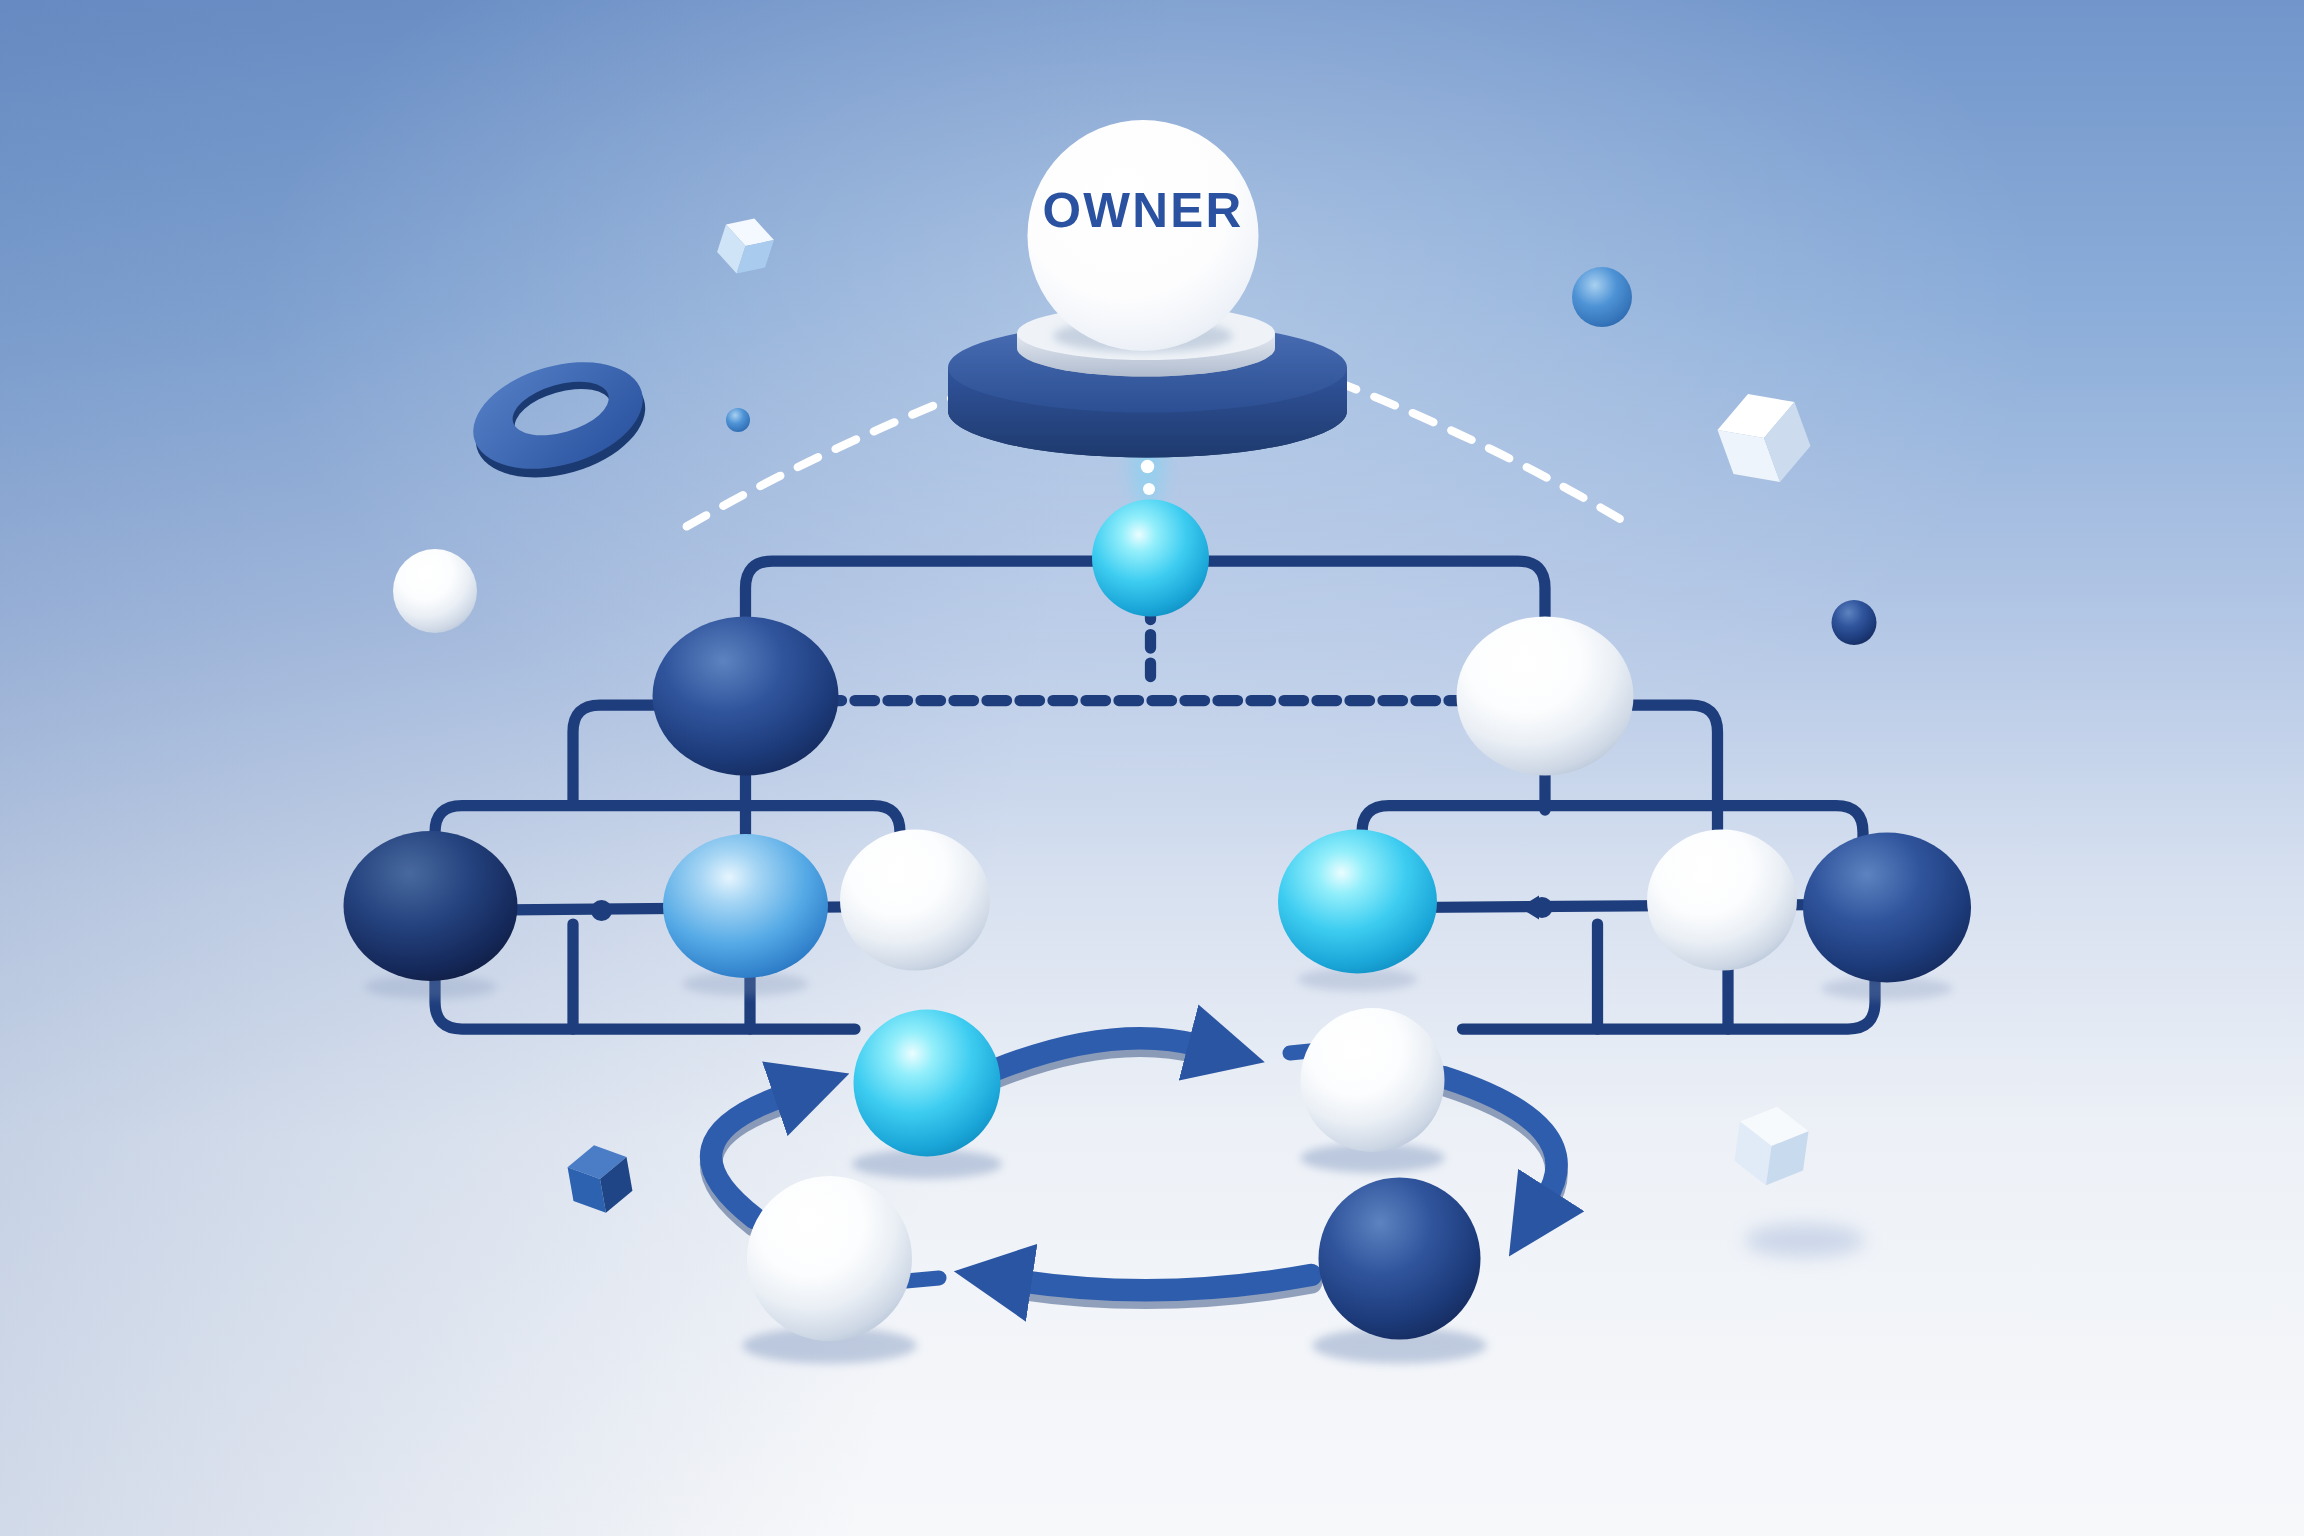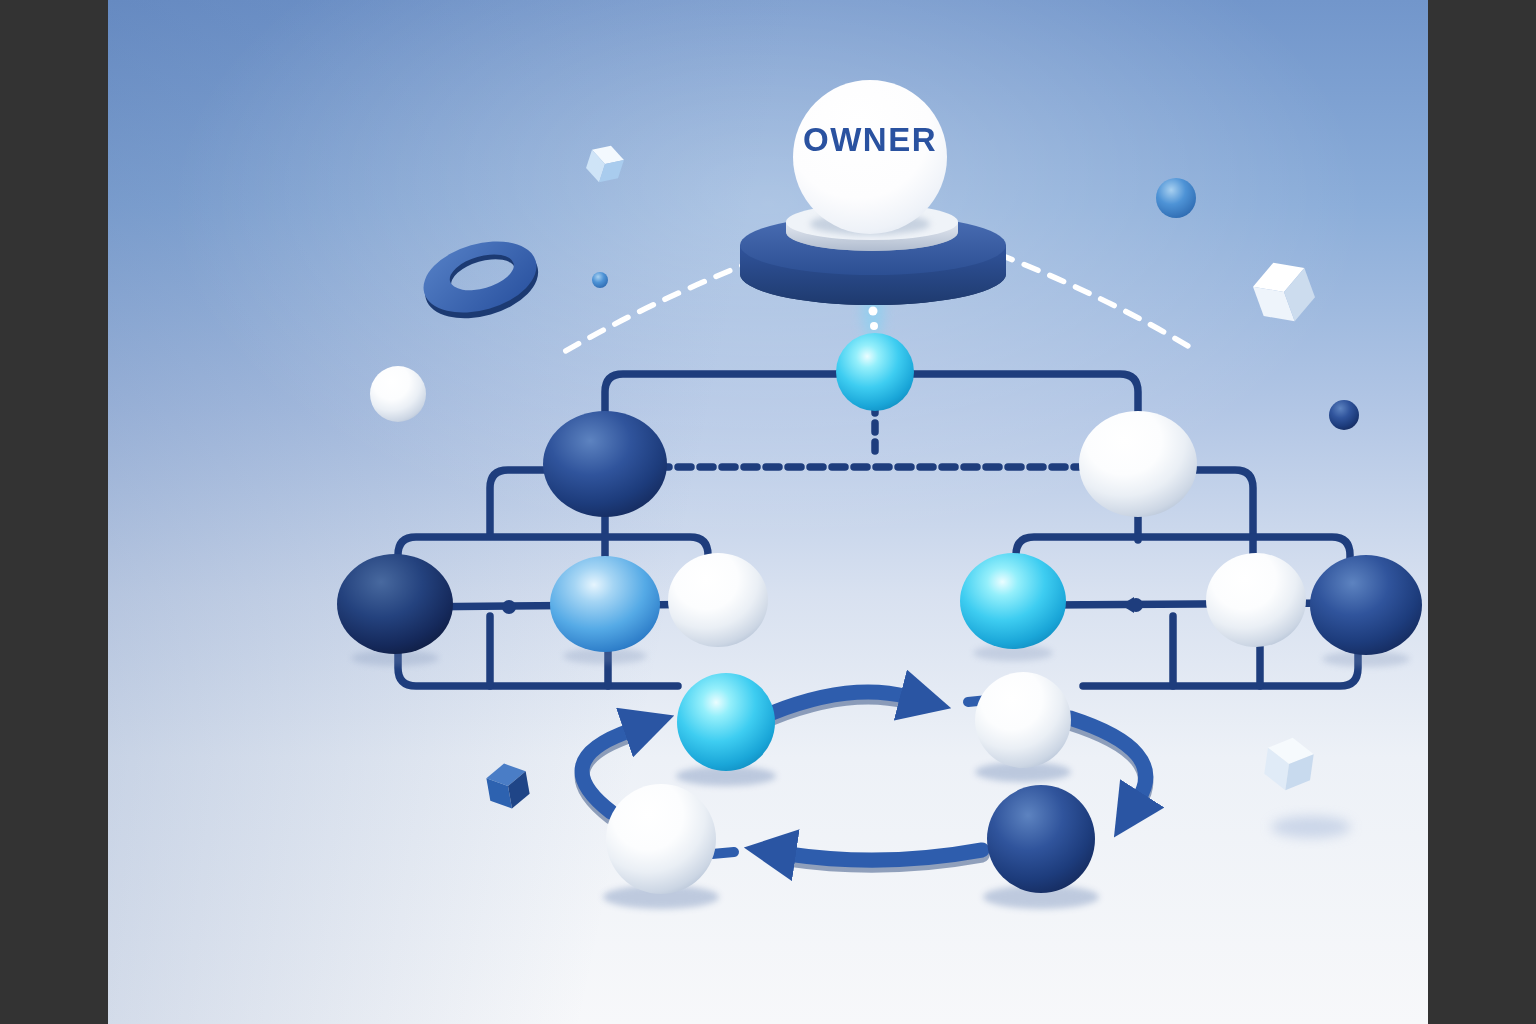--- a/index.html
+++ b/index.html
@@ -1,18 +1,18 @@
 <!DOCTYPE html>
 <html><head>
 <meta charset="utf-8">
 <style>
   html,body{margin:0;padding:0;background:#333;}
   .scene{
     position:relative;
-    width:1320px;height:1024px;
+    width:1536px;height:1024px;
     margin:0 auto;
     overflow:hidden;
     background:
       radial-gradient(ellipse 920px 520px at 50% 20%, rgba(255,255,255,0.30), rgba(255,255,255,0) 65%),
       linear-gradient(102deg, rgba(74,110,170,0.30), rgba(255,255,255,0) 45%),
       linear-gradient(180deg, #7296cb 0%, #8badd9 20%, #b2c6e5 40%, #d8e1f0 58%, #edf1f7 74%, #f7f8fa 100%);
     font-family:"Liberation Sans", sans-serif;
   }
   svg{position:absolute;left:0;top:0;}
   .owner-text{

